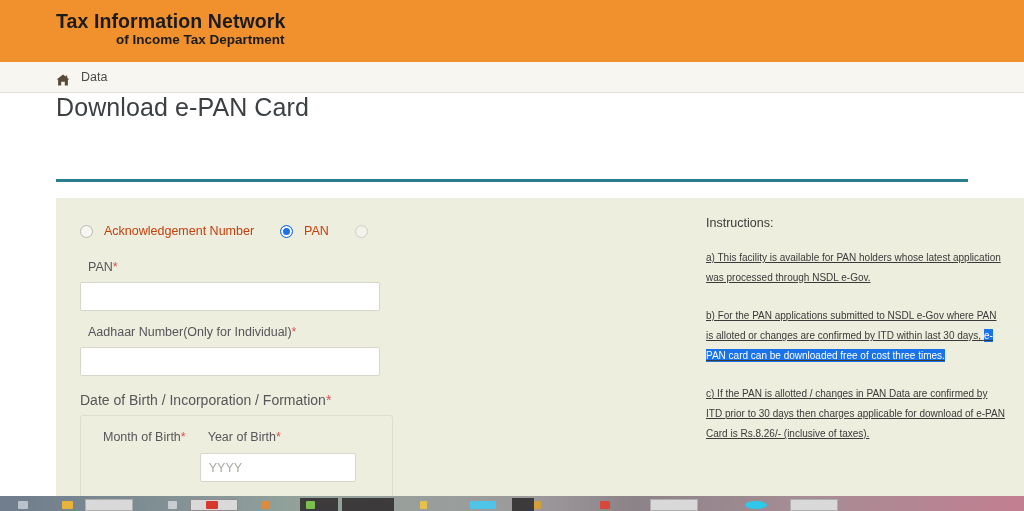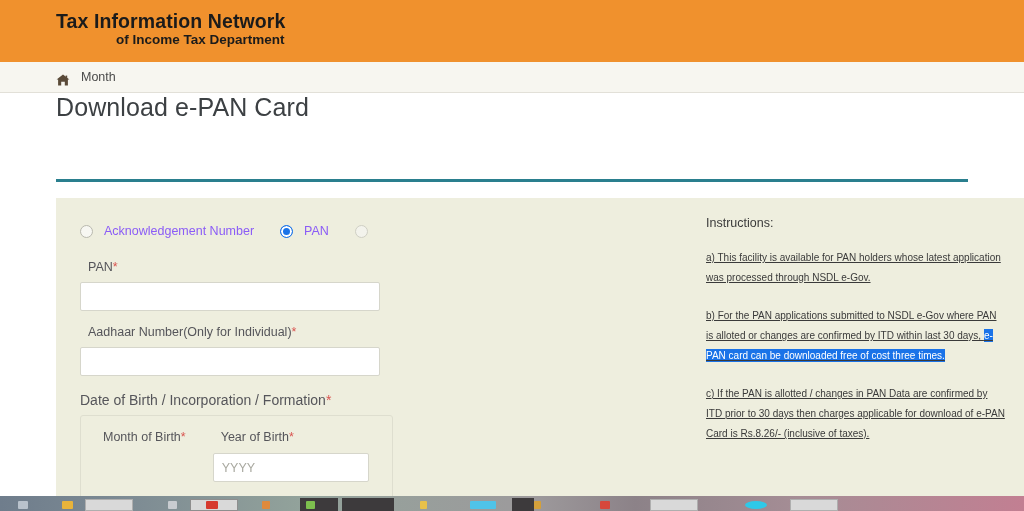--- a/index.html
+++ b/index.html
@@ -137,21 +137,21 @@
     border: 1px solid #1a73e8;
     background: #1a73e8;
     box-shadow: inset 0 0 0 2px #ffffff;
   }
   .radio.dim {
     border-color: #cfcfc4;
     background: #f3f3ec;
   }
   .radio-label {
     font-size: 12.5px;
-    color: #8b5cf6;
+    color: #c2410c;
     margin-left: 11px;
     white-space: nowrap;
   }
 
   
   .field {
     margin-top: 14px;
     padding-left: 6px;
   }
   .field-label {
@@ -186,21 +186,21 @@
     display: block;
     margin-bottom: 7px;
   }
   .dob-box {
     border: 1px solid #dedecf;
     border-radius: 3px;
     padding: 14px 14px 16px 14px;
     width: 313px;
     box-sizing: border-box;
     display: flex;
-    gap: 27px;
+    gap: 14px;
   }
   .dob-col { display: flex; flex-direction: column; }
   .dob-col .field-label { margin-bottom: 9px; }
   .select-wrap { position: relative; width: 138px; }
   .select-box {
     width: 138px;
     height: 29px;
     background: #ffffff;
     border: 1px solid #d6d6cb;
     border-radius: 2px;
@@ -287,21 +287,21 @@
   </div>
 </div>
 
 <div class="breadcrumb-band">
   <span class="home-icon">
     <svg width="14" height="12" viewBox="0 0 14 12">
       <path d="M7 0.6 L0.6 5.6 L2.1 5.6 L2.1 11.4 L5.2 11.4 L5.2 7.8 L8.8 7.8 L8.8 11.4 L11.9 11.4 L11.9 5.6 L13.4 5.6 Z" fill="#5a4a38"></path>
       <rect x="9.6" y="1.6" width="1.6" height="2.3" fill="#5a4a38"></rect>
     </svg>
   </span>
-  <a class="breadcrumb-link" href="#">Month</a>
+  <a class="breadcrumb-link" href="#">Data</a>
 </div>
 
 <div class="page-title-wrap">
   <h1 class="page-title">Download e-PAN Card</h1>
 </div>
 <div class="title-rule"></div>
 
 <div class="panel">
 
   <div class="panel-left">

